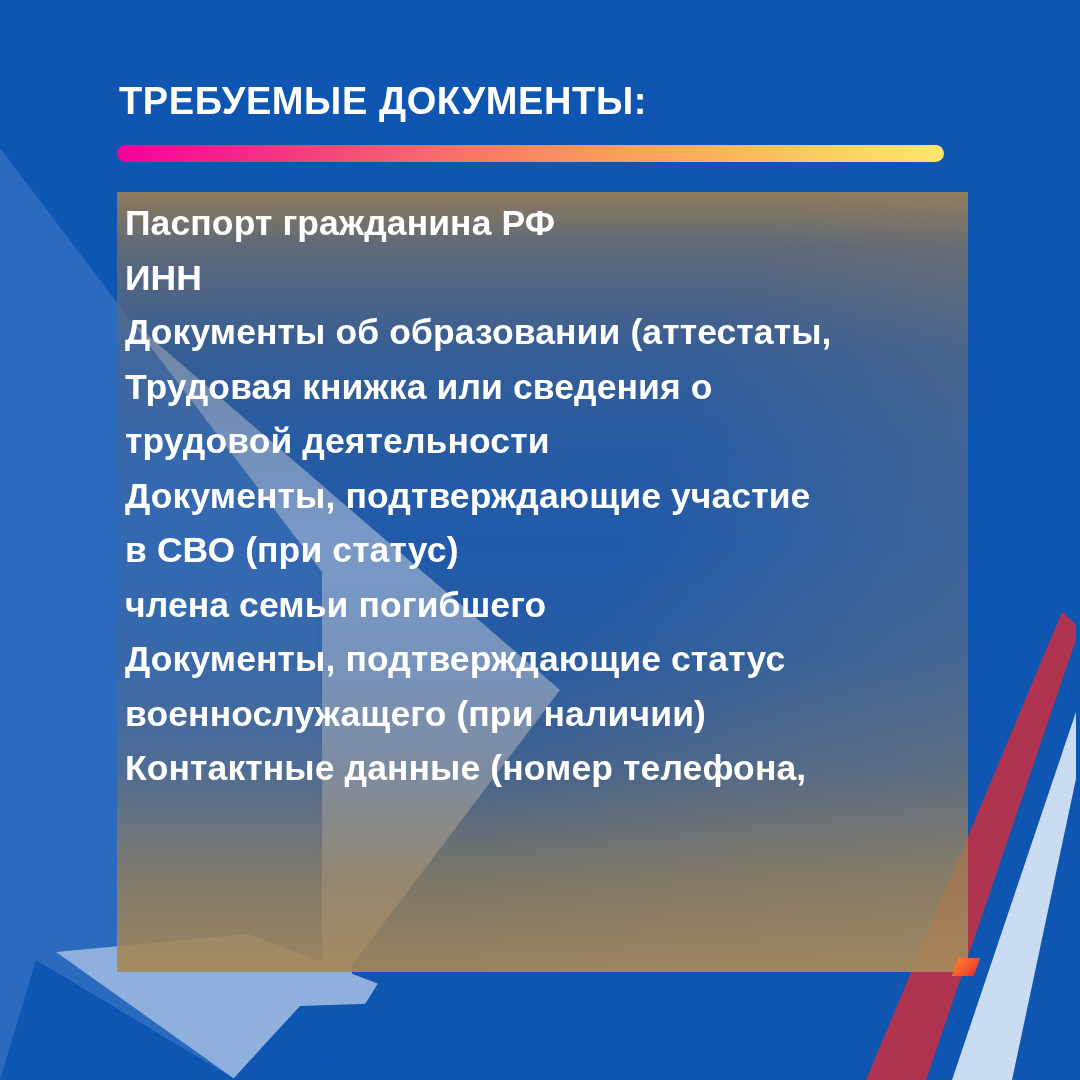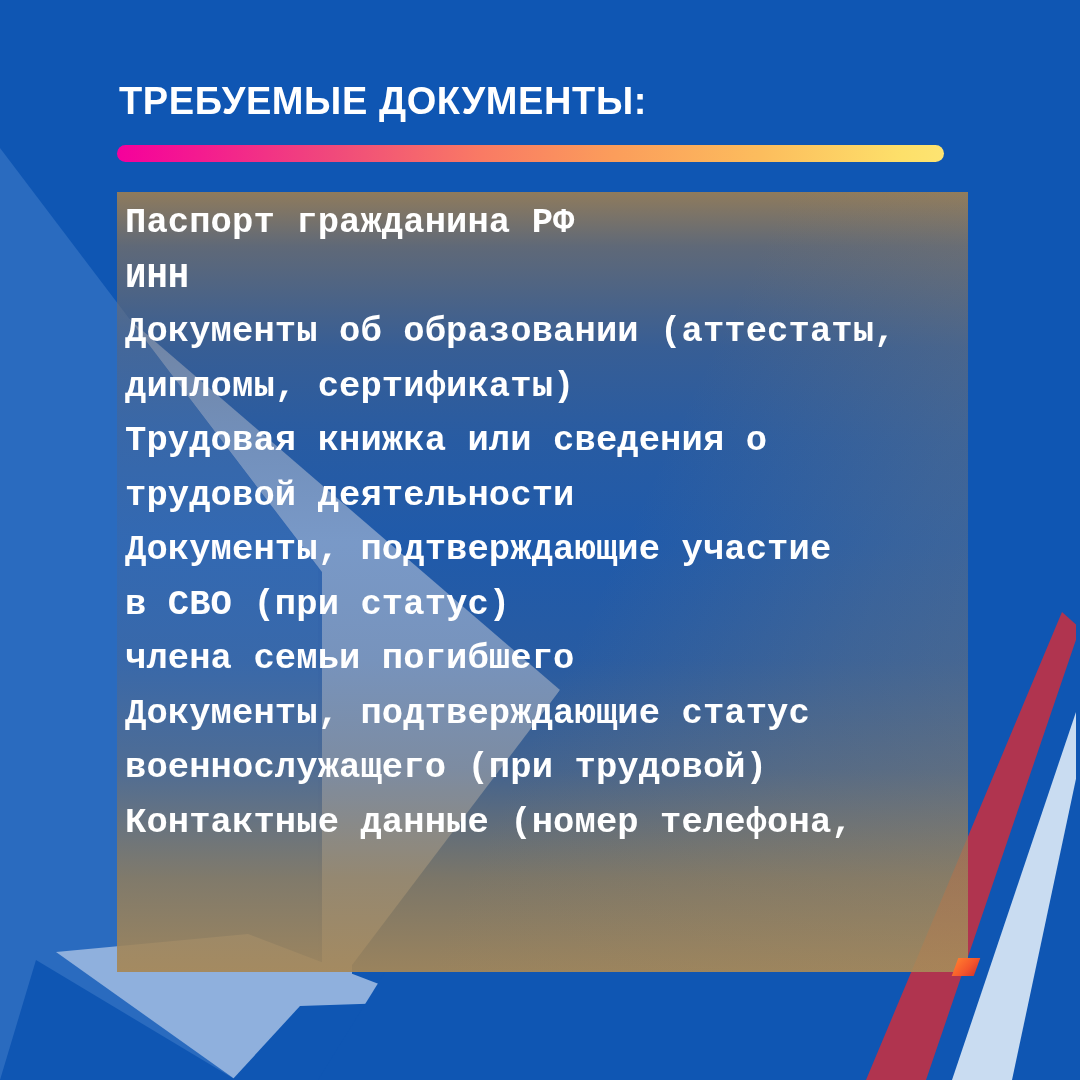--- a/index.html
+++ b/index.html
@@ -102,21 +102,20 @@
   .panel-text {
     position: absolute;
     left: 8px;
     top: 4px;
     right: 6px;
     font-size: 35.5px;
     font-weight: bold;
     color: #ffffff;
     line-height: 54.5px;
     letter-spacing: 0.1px;
-    font-family: Liberation Mono, monospace;
   }
   .panel-text .line { display: block; white-space: nowrap; }
 
   
   .corner-nub {
     position: absolute;
     left: 955px;
     top: 958px;
     width: 22px;
     height: 18px;
@@ -158,27 +157,26 @@
 
   <div class="accent-bar"></div>
 
   <div class="panel">
     <div class="panel-wash"></div>
     <div class="panel-wash2"></div>
     <div class="panel-text">
       <span class="line">Паспорт гражданина РФ</span>
       <span class="line">ИНН</span>
       <span class="line">Документы об образовании (аттестаты,</span>
-      <span class="line">дипломы, сертификаты)</span>
       <span class="line">Трудовая книжка или сведения о</span>
       <span class="line">трудовой деятельности</span>
       <span class="line">Документы, подтверждающие участие</span>
       <span class="line">в СВО (при статус)</span>
       <span class="line">члена семьи погибшего</span>
       <span class="line">Документы, подтверждающие статус</span>
-      <span class="line">военнослужащего (при трудовой)</span>
+      <span class="line">военнослужащего (при наличии)</span>
       <span class="line">Контактные данные (номер телефона,</span>
     </div>
   </div>
 
   <div class="corner-nub"></div>
 
 </div>
 
 </body></html>

